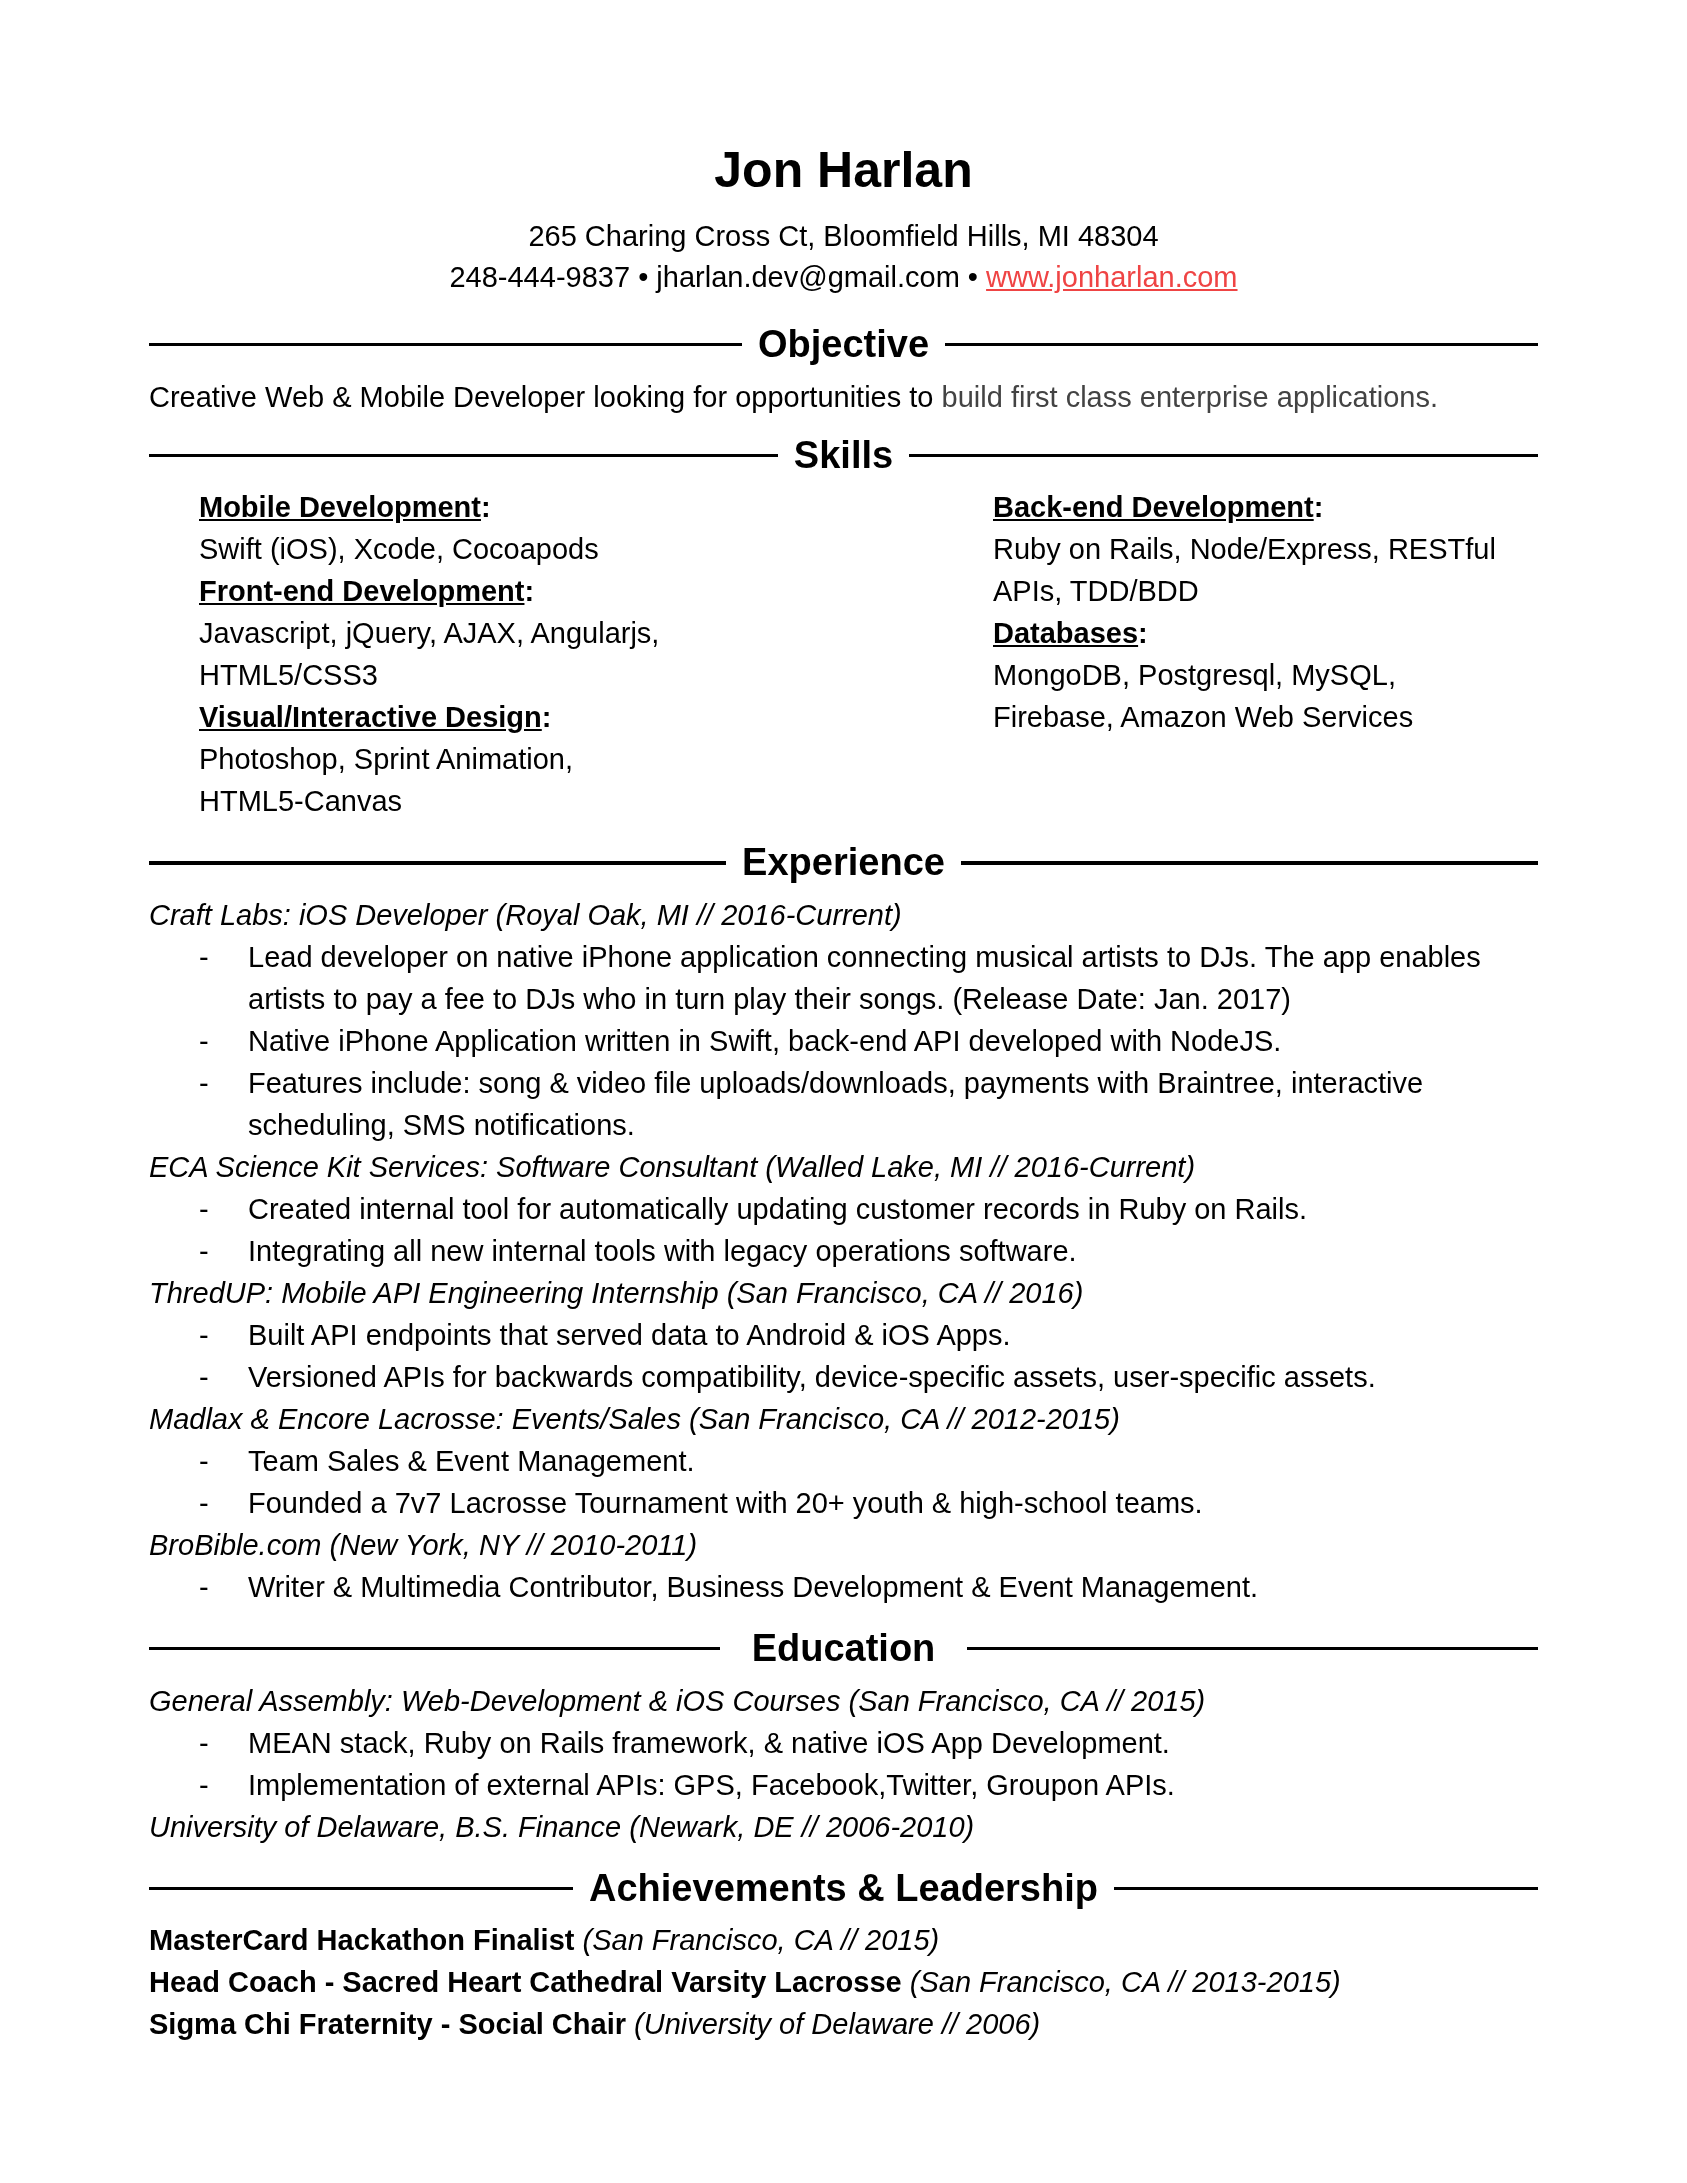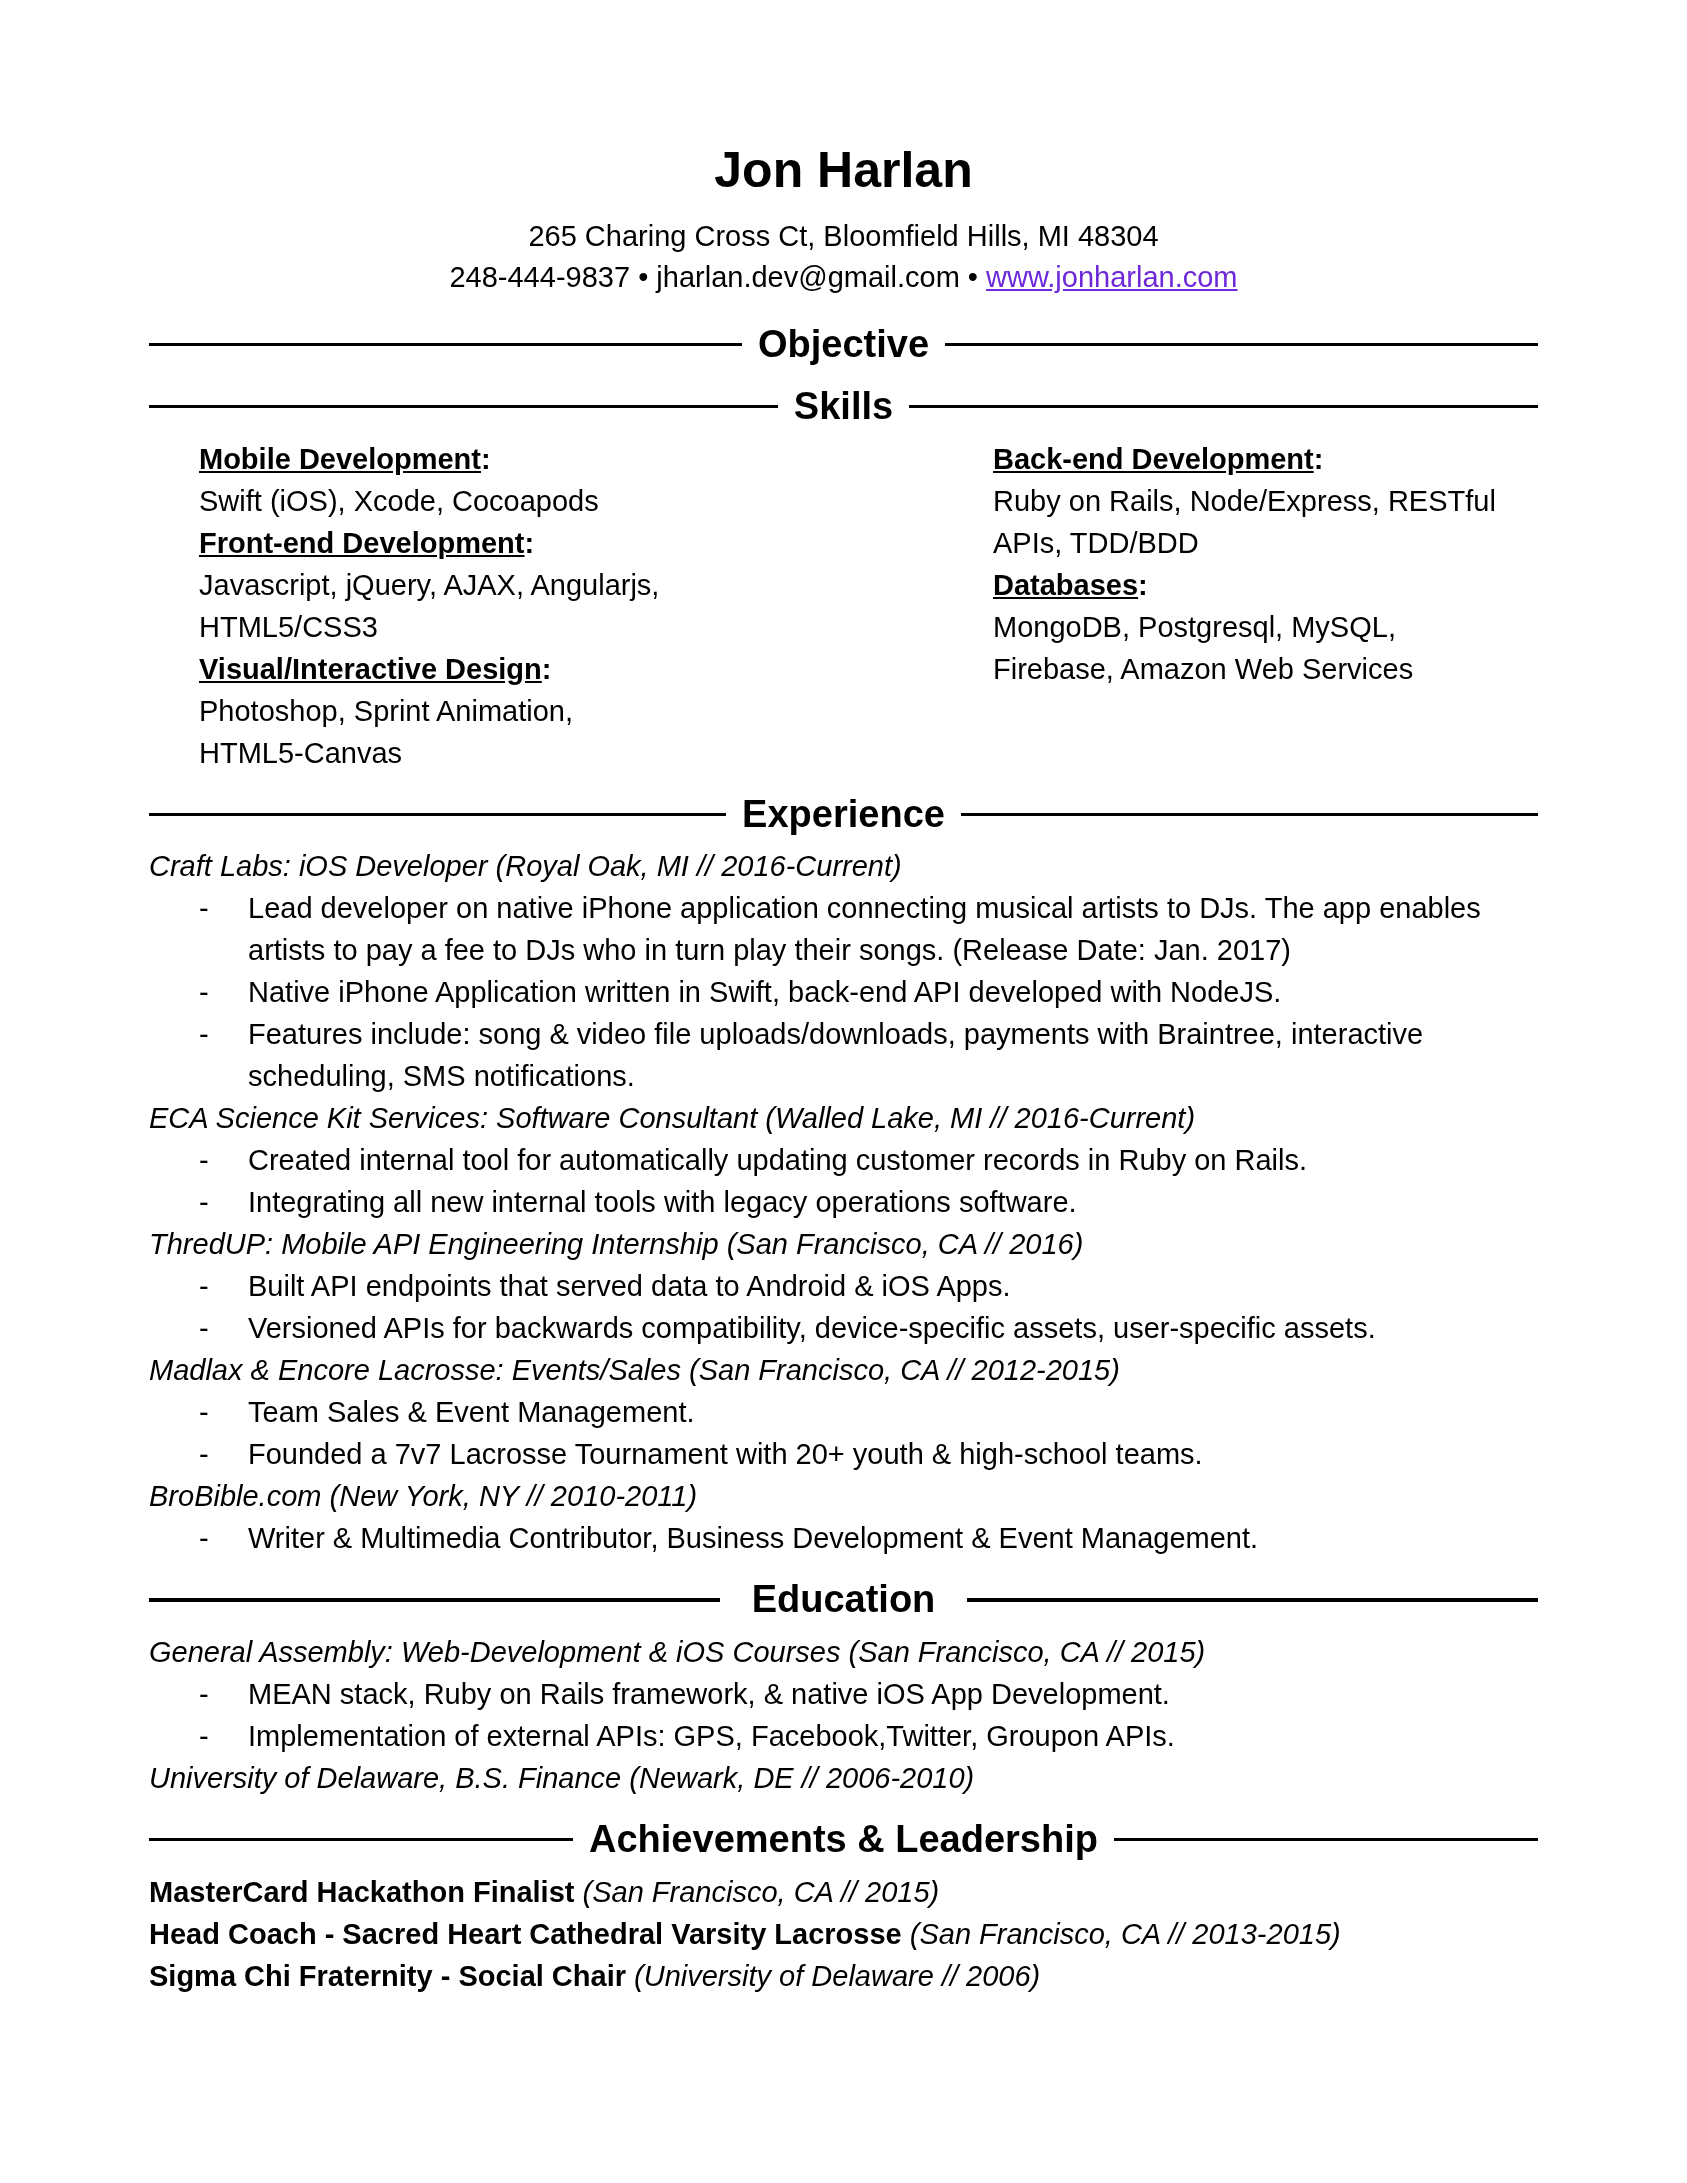--- a/index.html
+++ b/index.html
@@ -30,21 +30,21 @@
     text-align: center;
     font-size: 29px;
     line-height: 41px;
   }
   .contact-line {
     text-align: center;
     font-size: 29px;
     line-height: 41px;
   }
   .site-link {
-    color: #6d28d9;
+    color: #ef4444;
     text-decoration: underline;
     cursor: pointer;
   }
 
   
   .section-heading {
     display: flex;
     align-items: center;
     line-height: 49px;
   }
@@ -118,20 +118,23 @@
     <span>•</span>
     <span>jharlan.dev@gmail.com</span>
     <span>•</span>
     <a class="site-link">www.jonharlan.com</a>
   </div>
 
   <div class="section-heading sh-objective">
     <div class="rule"></div>
     <div class="label">Objective</div>
     <div class="rule"></div>
+  </div>
+  <div class="objective-text">
+    <span>Creative Web &amp; Mobile Developer looking for opportunities to </span><span class="objective-gray">build first class enterprise applications.</span>
   </div>
 
   <div class="section-heading sh-skills">
     <div class="rule"></div>
     <div class="label">Skills</div>
     <div class="rule"></div>
   </div>
   <div class="skills-grid">
       <div class="skill-col">
         <div class="skill-line skill-group-title"><span class="u">Mobile Development</span><span class="c">:</span></div>

